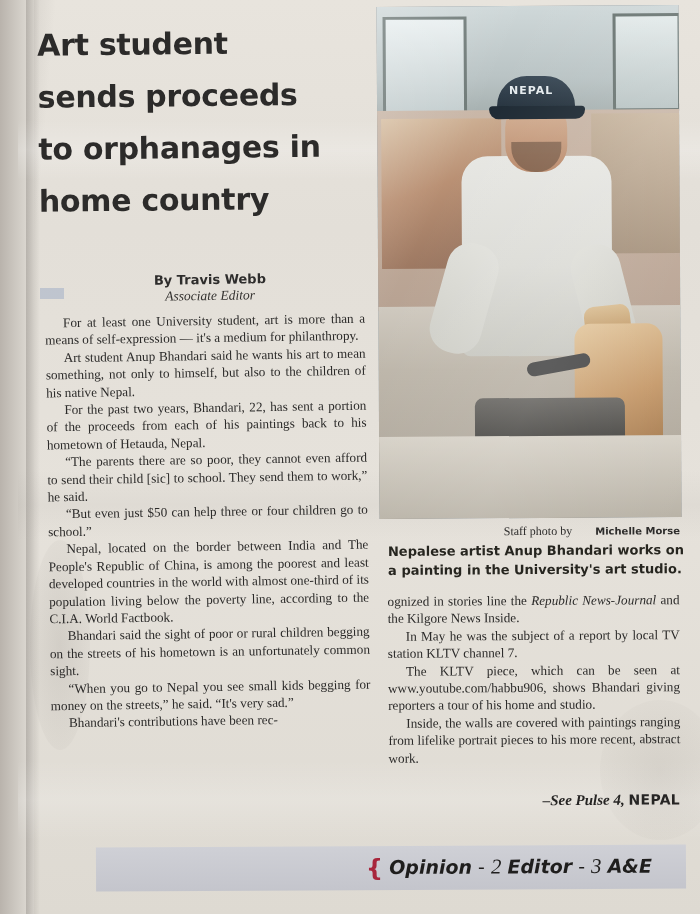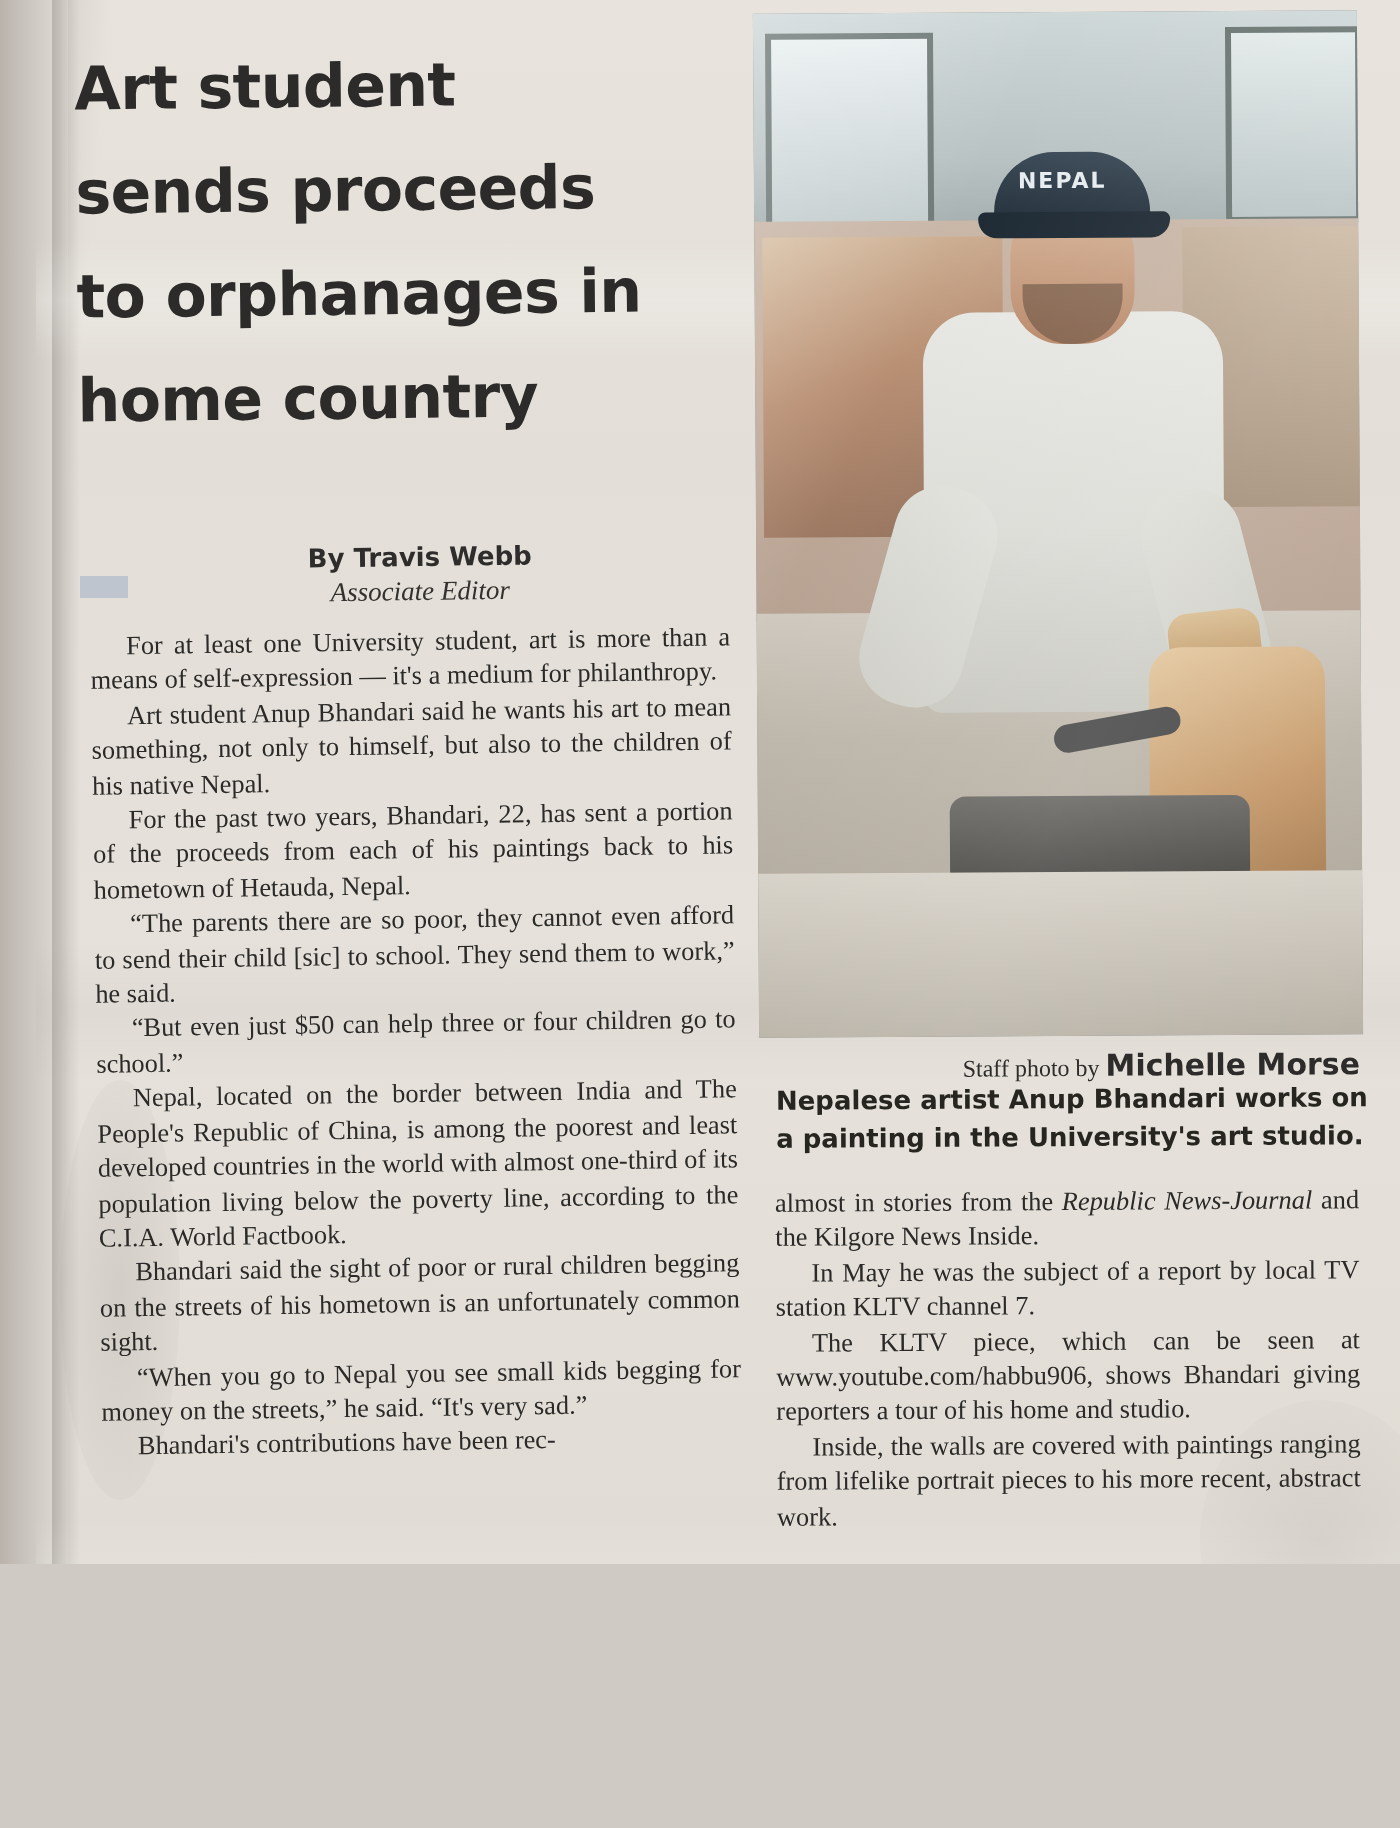--- a/index.html
+++ b/index.html
@@ -11,21 +11,21 @@
     height: 914px;
     overflow: hidden;
     background: #cfcac4;
     font-family: "Liberation Serif", serif;
   }
 
   
   #page {
     position: relative;
     width: 700px;
-    height: 782px;
+    height: 914px;
     background: #3b82f6;
     overflow: hidden;
   }
   
   #paper {
     position: absolute;
     left: 18px;
     top: 0px;
     width: 682px;
     height: 914px;
@@ -264,21 +264,21 @@
     position: absolute;
     left: 388px;
     top: 524px;
     width: 292px;
     text-align: right;
     font-family: "Liberation Serif", serif;
     font-size: 12px;
     color: #2d2c2b;
     transform: rotate(-0.35deg);
   }
-  #photo-credit b { font-family: "DejaVu Sans", sans-serif; font-size: 15px; }
+  #photo-credit b { font-family: "DejaVu Sans", sans-serif; font-size: 10px; margin-left: 20px; }
   #caption {
     position: absolute;
     left: 388px;
     top: 541px;
     width: 296px;
     font-family: "DejaVu Sans", sans-serif;
     font-weight: bold;
     font-size: 13px;
     line-height: 19px;
     color: #26251f;
@@ -408,21 +408,21 @@
       <p>For the past two years, Bhandari, 22, has sent a portion of the proceeds from each of his paintings back to his hometown of Hetauda, Nepal.</p>
       <p>“The parents there are so poor, they cannot even afford to send their child [sic] to school. They send them to work,” he said.</p>
       <p>“But even just $50 can help three or four children go to school.”</p>
       <p>Nepal, located on the border between India and The People's Republic of China, is among the poorest and least developed countries in the world with almost one-third of its population living below the poverty line, according to the C.I.A. World Factbook.</p>
       <p>Bhandari said the sight of poor or rural children begging on the streets of his hometown is an unfortunately common sight.</p>
       <p>“When you go to Nepal you see small kids begging for money on the streets,” he said. “It's very sad.”</p>
       <p>Bhandari's contributions have been rec-</p>
     </div>
 
     <div class="col" id="col-right">
-      <p style="text-indent:0"><span>almost in stories from the </span><i>Republic News-Journal</i><span> and the Kilgore News Inside.</span></p>
+      <p style="text-indent:0"><span>ognized in stories line the </span><i>Republic News-Journal</i><span> and the Kilgore News Inside.</span></p>
       <p>In May he was the subject of a report by local TV station KLTV channel 7.</p>
       <p>The KLTV piece, which can be seen at www.youtube.com/habbu906, shows Bhandari giving reporters a tour of his home and studio.</p>
       <p>Inside, the walls are covered with paintings ranging from lifelike portrait pieces to his more recent, abstract work.</p>
     </div>
 
     <div id="seepage">
       <span>–See Pulse 4, </span><span class="nepal">NEPAL</span>
     </div>
 
     <div id="indexbar">

